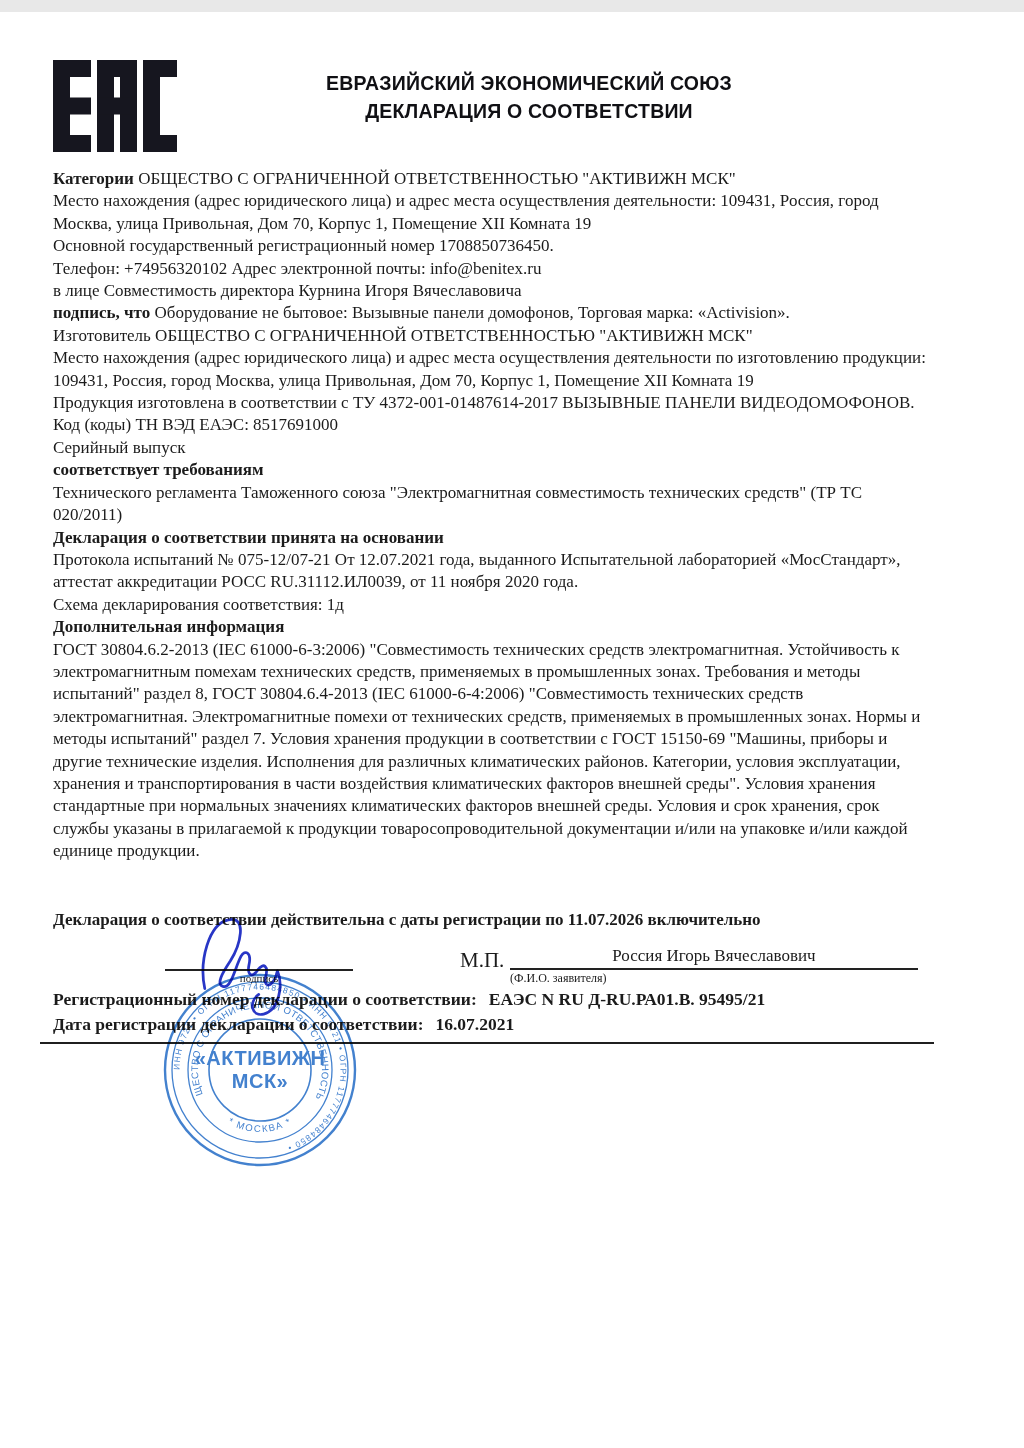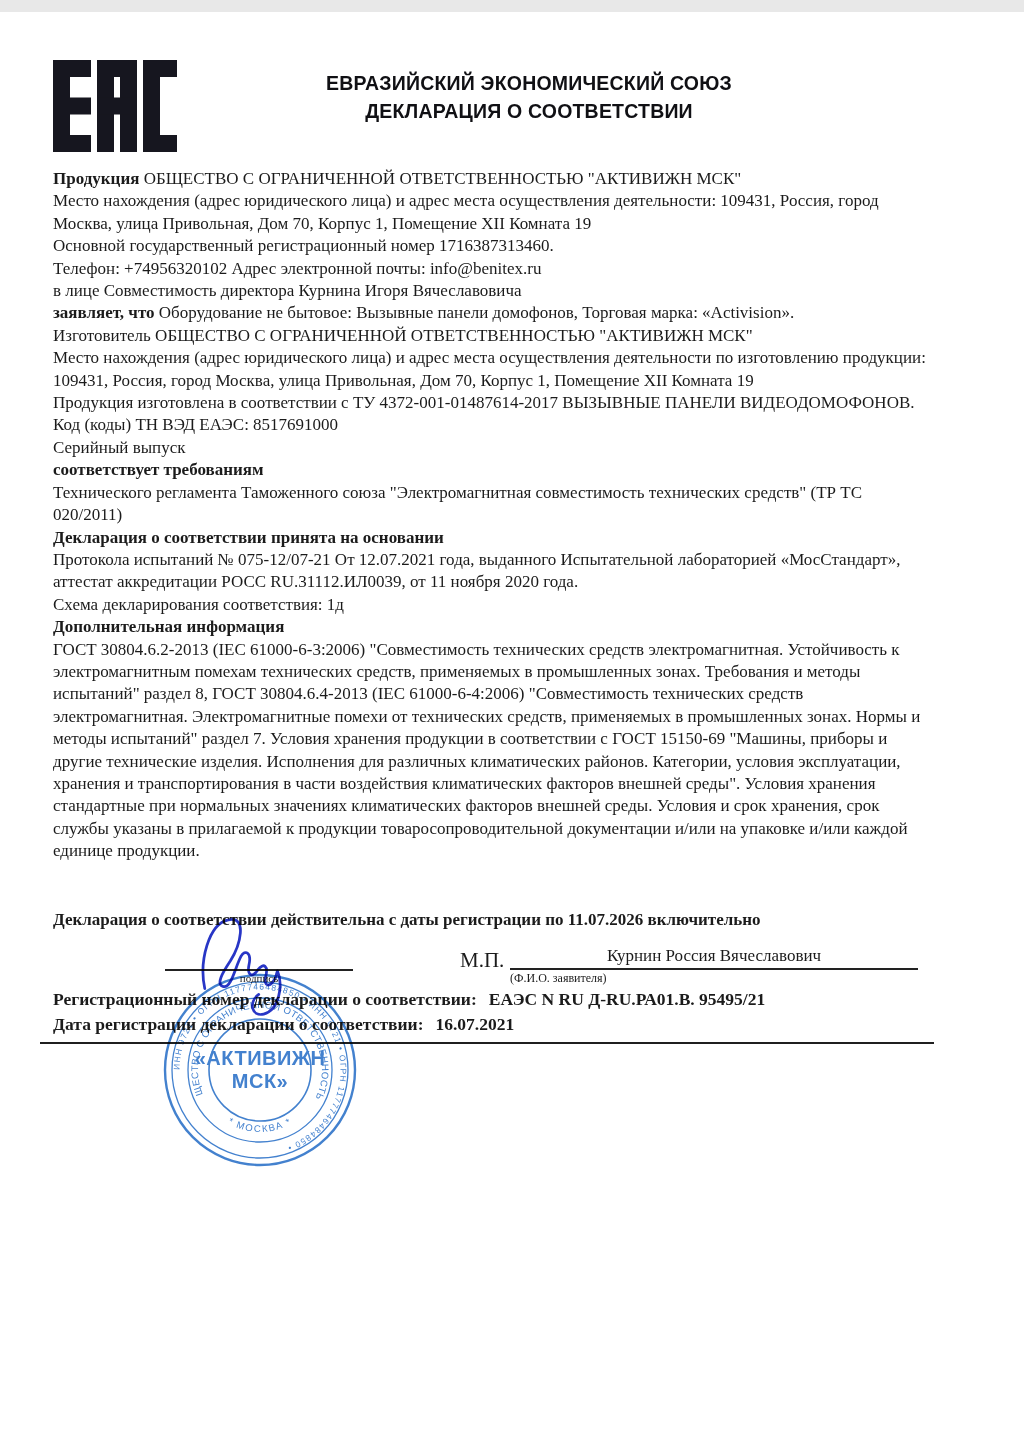--- a/index.html
+++ b/index.html
@@ -86,46 +86,46 @@
       <rect x="90" y="75" width="34" height="17"></rect>
     </g>
   </svg>
 
   <div class="doc-title">
     <div>ЕВРАЗИЙСКИЙ ЭКОНОМИЧЕСКИЙ СОЮЗ</div>
     <div>ДЕКЛАРАЦИЯ О СООТВЕТСТВИИ</div>
   </div>
 
   <div class="doc-body">
-      <p class="para"><span class="b">Продукция </span><span>ОБЩЕСТВО С ОГРАНИЧЕННОЙ ОТВЕТСТВЕННОСТЬЮ "АКТИВИЖН МСК"</span></p>
+      <p class="para"><span class="b">Категории </span><span>ОБЩЕСТВО С ОГРАНИЧЕННОЙ ОТВЕТСТВЕННОСТЬЮ "АКТИВИЖН МСК"</span></p>
       <p class="para"><span>Место нахождения (адрес юридического лица) и адрес места осуществления деятельности: 109431, Россия, город Москва, улица Привольная, Дом 70, Корпус 1, Помещение XII Комната 19</span></p>
-      <p class="para"><span>Основной государственный регистрационный номер 1716387313460.</span></p>
+      <p class="para"><span>Основной государственный регистрационный номер 1708850736450.</span></p>
       <p class="para"><span>Телефон: +74956320102 Адрес электронной почты: info@benitex.ru</span></p>
       <p class="para"><span>в лице Совместимость директора Курнина Игоря Вячеславовича</span></p>
-      <p class="para"><span class="b">заявляет, что </span><span>Оборудование не бытовое: Вызывные панели домофонов, Торговая марка: «Activision».</span></p>
+      <p class="para"><span class="b">подпись, что </span><span>Оборудование не бытовое: Вызывные панели домофонов, Торговая марка: «Activision».</span></p>
       <p class="para"><span>Изготовитель ОБЩЕСТВО С ОГРАНИЧЕННОЙ ОТВЕТСТВЕННОСТЬЮ "АКТИВИЖН МСК"</span></p>
       <p class="para"><span>Место нахождения (адрес юридического лица) и адрес места осуществления деятельности по изготовлению продукции: 109431, Россия, город Москва, улица Привольная, Дом 70, Корпус 1, Помещение XII Комната 19</span></p>
       <p class="para"><span>Продукция изготовлена в соответствии с ТУ 4372-001-01487614-2017 ВЫЗЫВНЫЕ ПАНЕЛИ ВИДЕОДОМОФОНОВ.</span></p>
       <p class="para"><span>Код (коды) ТН ВЭД ЕАЭС: 8517691000</span></p>
       <p class="para"><span>Серийный выпуск</span></p>
       <p class="para"><span class="b">соответствует требованиям</span></p>
       <p class="para"><span>Технического регламента Таможенного союза "Электромагнитная совместимость технических средств" (ТР ТС 020/2011)</span></p>
       <p class="para"><span class="b">Декларация о соответствии принята на основании</span></p>
       <p class="para"><span>Протокола испытаний № 075-12/07-21 От 12.07.2021 года, выданного Испытательной лабораторией «МосСтандарт», аттестат аккредитации РОСС RU.31112.ИЛ0039, от 11 ноября 2020 года.</span></p>
       <p class="para"><span>Схема декларирования соответствия: 1д</span></p>
       <p class="para"><span class="b">Дополнительная информация</span></p>
       <p class="para"><span>ГОСТ 30804.6.2-2013 (IEC 61000-6-3:2006) "Совместимость технических средств электромагнитная. Устойчивость к электромагнитным помехам технических средств, применяемых в промышленных зонах. Требования и методы испытаний" раздел 8, ГОСТ 30804.6.4-2013 (IEC 61000-6-4:2006) "Совместимость технических средств электромагнитная. Электромагнитные помехи от технических средств, применяемых в промышленных зонах. Нормы и методы испытаний" раздел 7. Условия хранения продукции в соответствии с ГОСТ 15150-69 "Машины, приборы и другие технические изделия. Исполнения для различных климатических районов. Категории, условия эксплуатации, хранения и транспортирования в части воздействия климатических факторов внешней среды". Условия хранения стандартные при нормальных значениях климатических факторов внешней среды. Условия и срок хранения, срок службы указаны в прилагаемой к продукции товаросопроводительной документации и/или на упаковке и/или каждой единице продукции.</span></p>
     </div>
 
   <div class="validity-line">Декларация о соответствии действительна с даты регистрации по 11.07.2026 включительно</div>
 
   <div class="sig-line"></div>
   <div class="sig-caption">подпись</div>
   <div class="mp-label">М.П.</div>
-  <div class="fio-name">Курнин Россия Вячеславович</div>
+  <div class="fio-name">Россия Игорь Вячеславович</div>
   <div class="fio-line"></div>
   <div class="fio-caption">(Ф.И.О. заявителя)</div>
 
   <div class="reg-line reg-number">
     <span>Регистрационный номер декларации о соответствии:</span><span class="value">ЕАЭС N RU Д-RU.РА01.В. 95495/21</span>
   </div>
   <div class="reg-line reg-date">
     <span>Дата регистрации декларации о соответствии:</span><span class="value">16.07.2021</span>
   </div>
 

